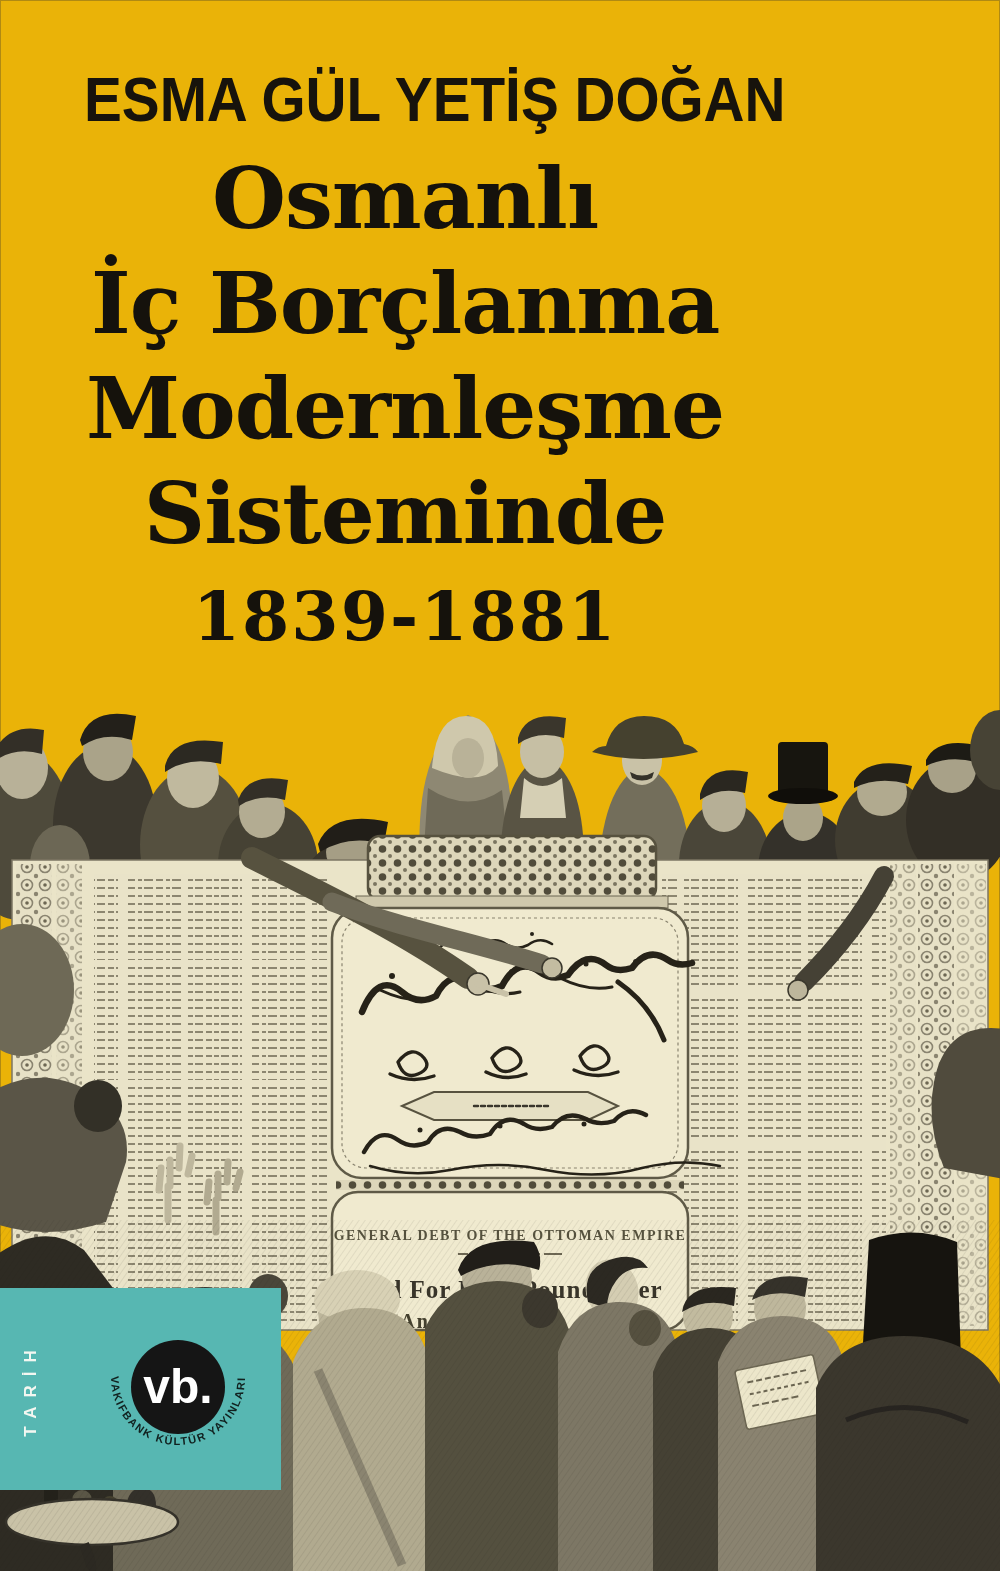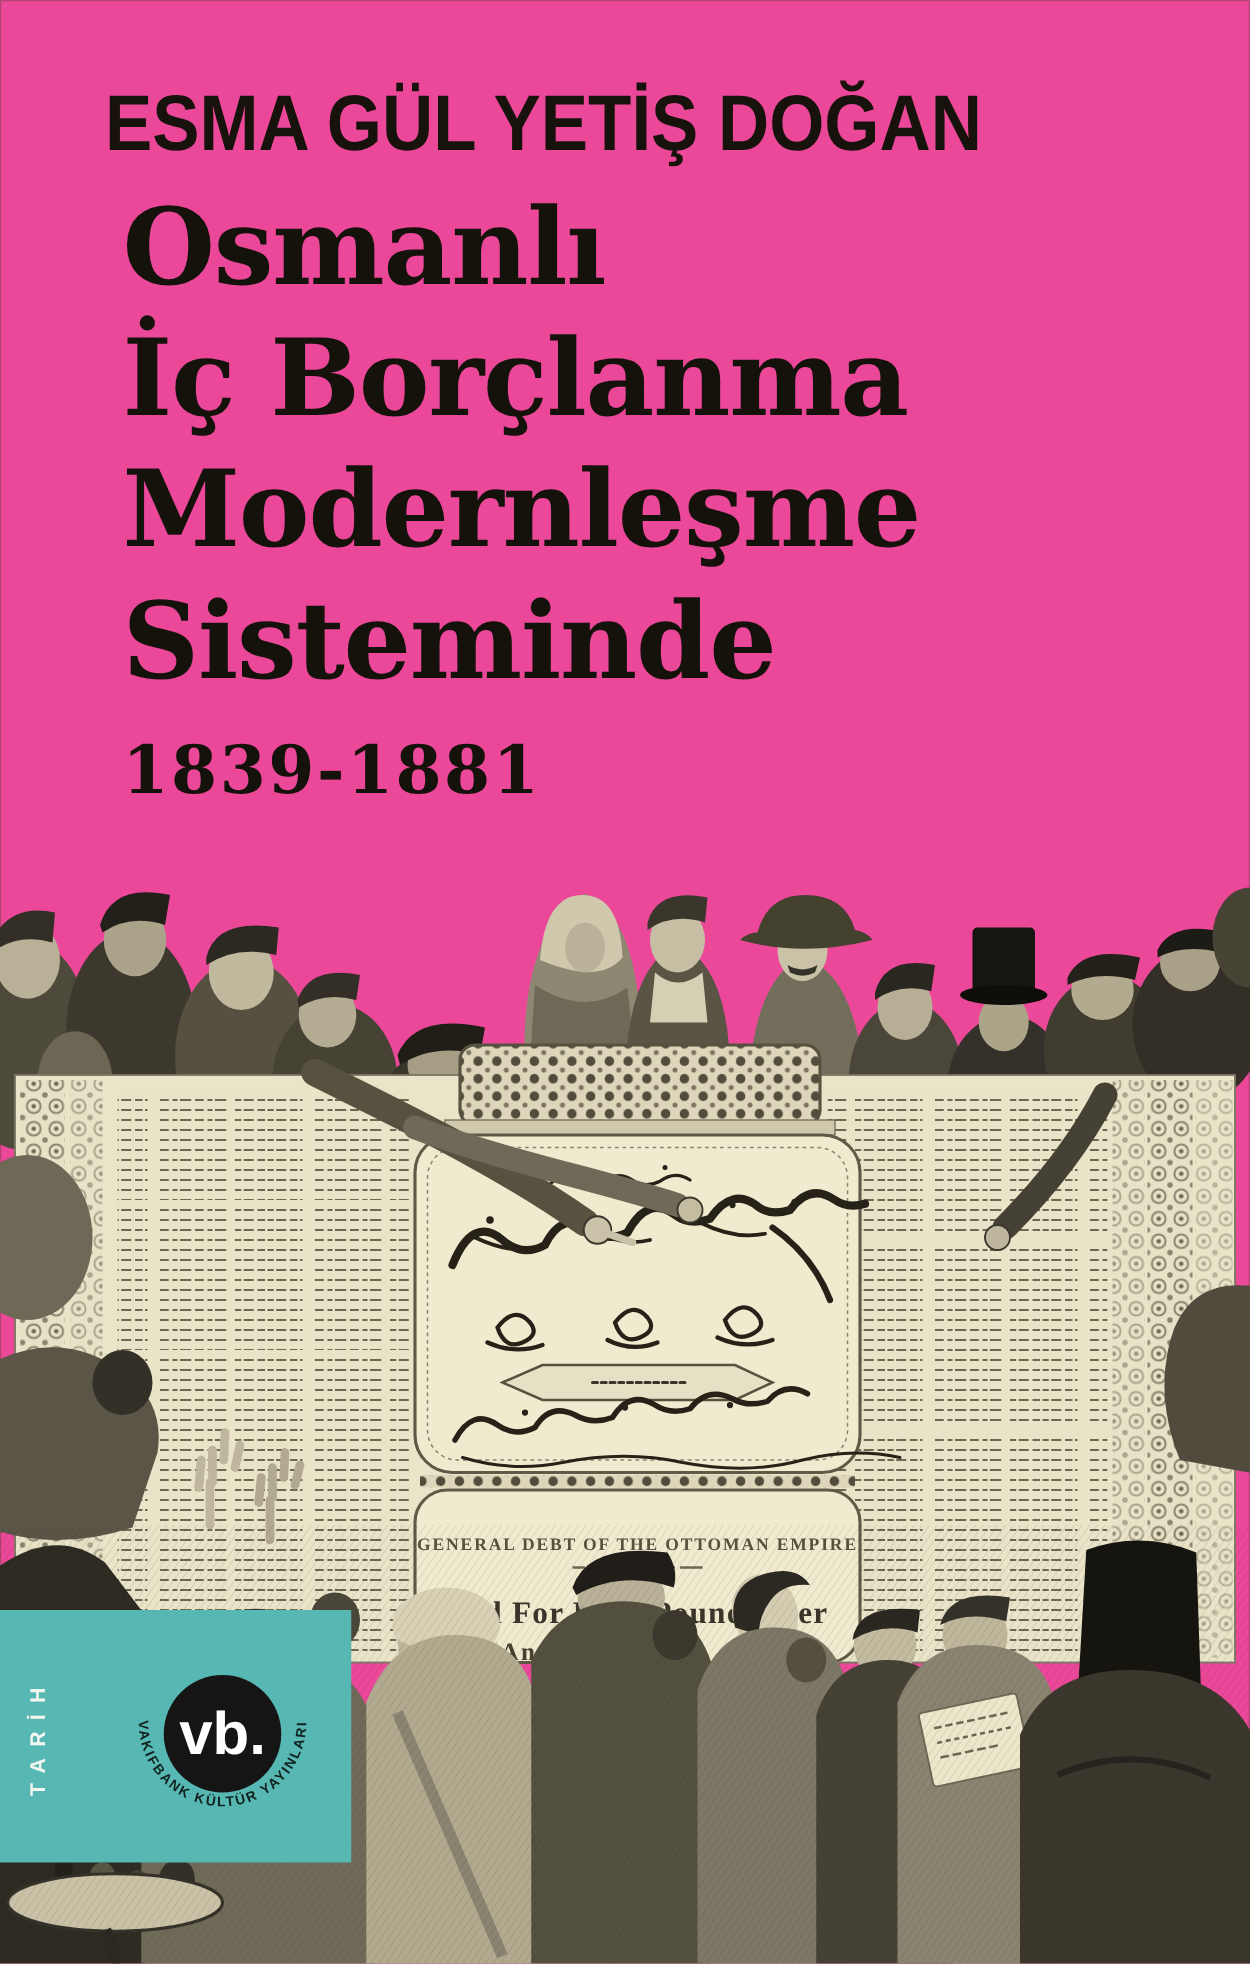--- a/index.html
+++ b/index.html
@@ -1,35 +1,35 @@
 <!DOCTYPE html>
 <html><head>
 <meta charset="utf-8">
 <style>
   html,body{margin:0;padding:0;background:#e8e8e8;}
   .cover{
     position:relative; width:1000px; height:1571px; overflow:hidden;
-    background:#ec4899;
+    background:#eab308;
     box-shadow: inset 0 0 0 1px rgba(70,62,40,.35);
     font-family:"Liberation Sans", sans-serif;
   }
   .author{
     position:absolute; left:84px; top:66px;
     font-weight:700; font-size:63px; line-height:66px; color:#17130c;
     letter-spacing:0px; white-space:nowrap;
     transform:scaleX(0.9); transform-origin:left top;
   }
   .title{
-    position:absolute; left:98px; top:146px;
+    position:absolute; left:86px; top:146px;
     font-family:"DejaVu Serif", serif; font-weight:700;
-    font-size:85px; line-height:105px; color:#15120c; letter-spacing:-1px;
+    font-size:85px; line-height:105px; color:#15120c; letter-spacing:-1px;text-align:center;
   }
   .title .tline{white-space:nowrap;}
   .years{
-    font-size:53px; letter-spacing:2px; line-height:92px; margin-top:4px;
+    font-size:68px; letter-spacing:2px; line-height:92px; margin-top:4px;
   }
   .illustration{position:absolute; left:0; top:660px; width:1000px; height:911px;}
   
   .imprint{
     position:absolute; left:0; top:1288px; width:281px; height:202px;
     background:#57b7b2; z-index:5;
   }
   .category{
     position:absolute; left:31px; top:101px;
     transform:translate(-50%,-50%) rotate(-90deg);

